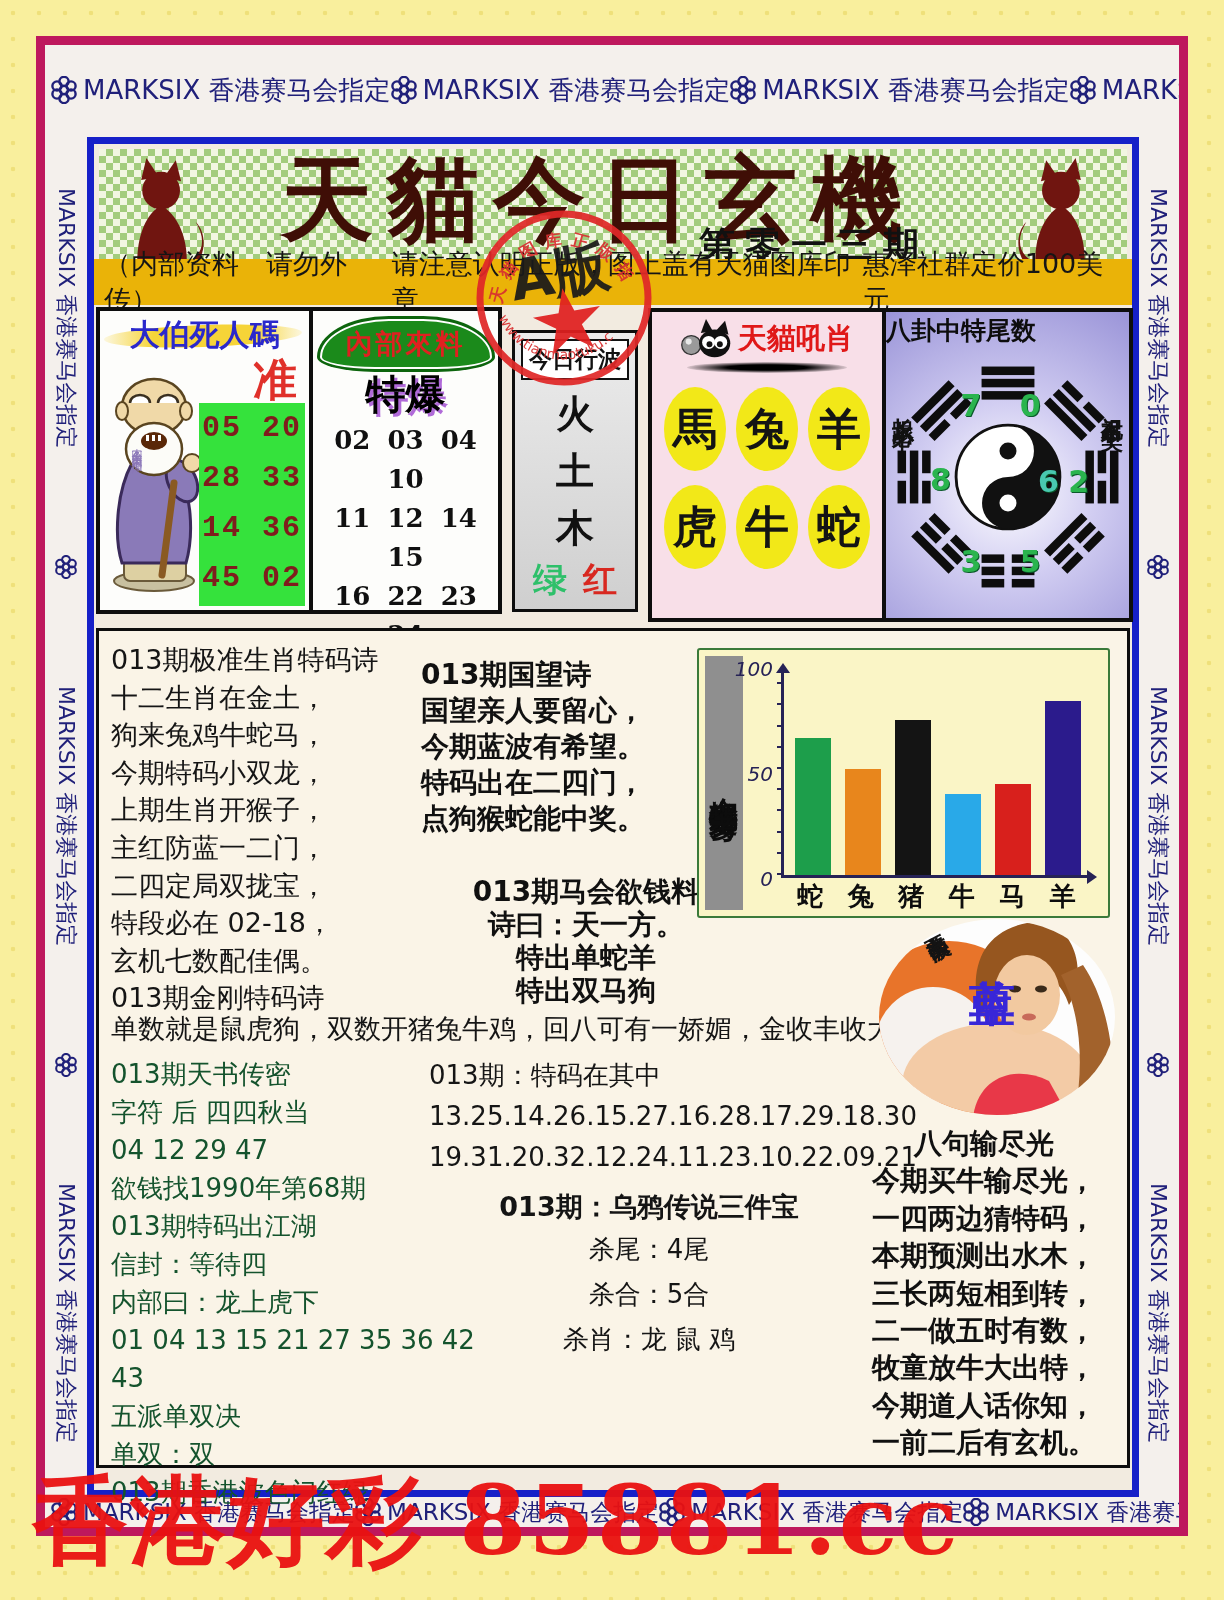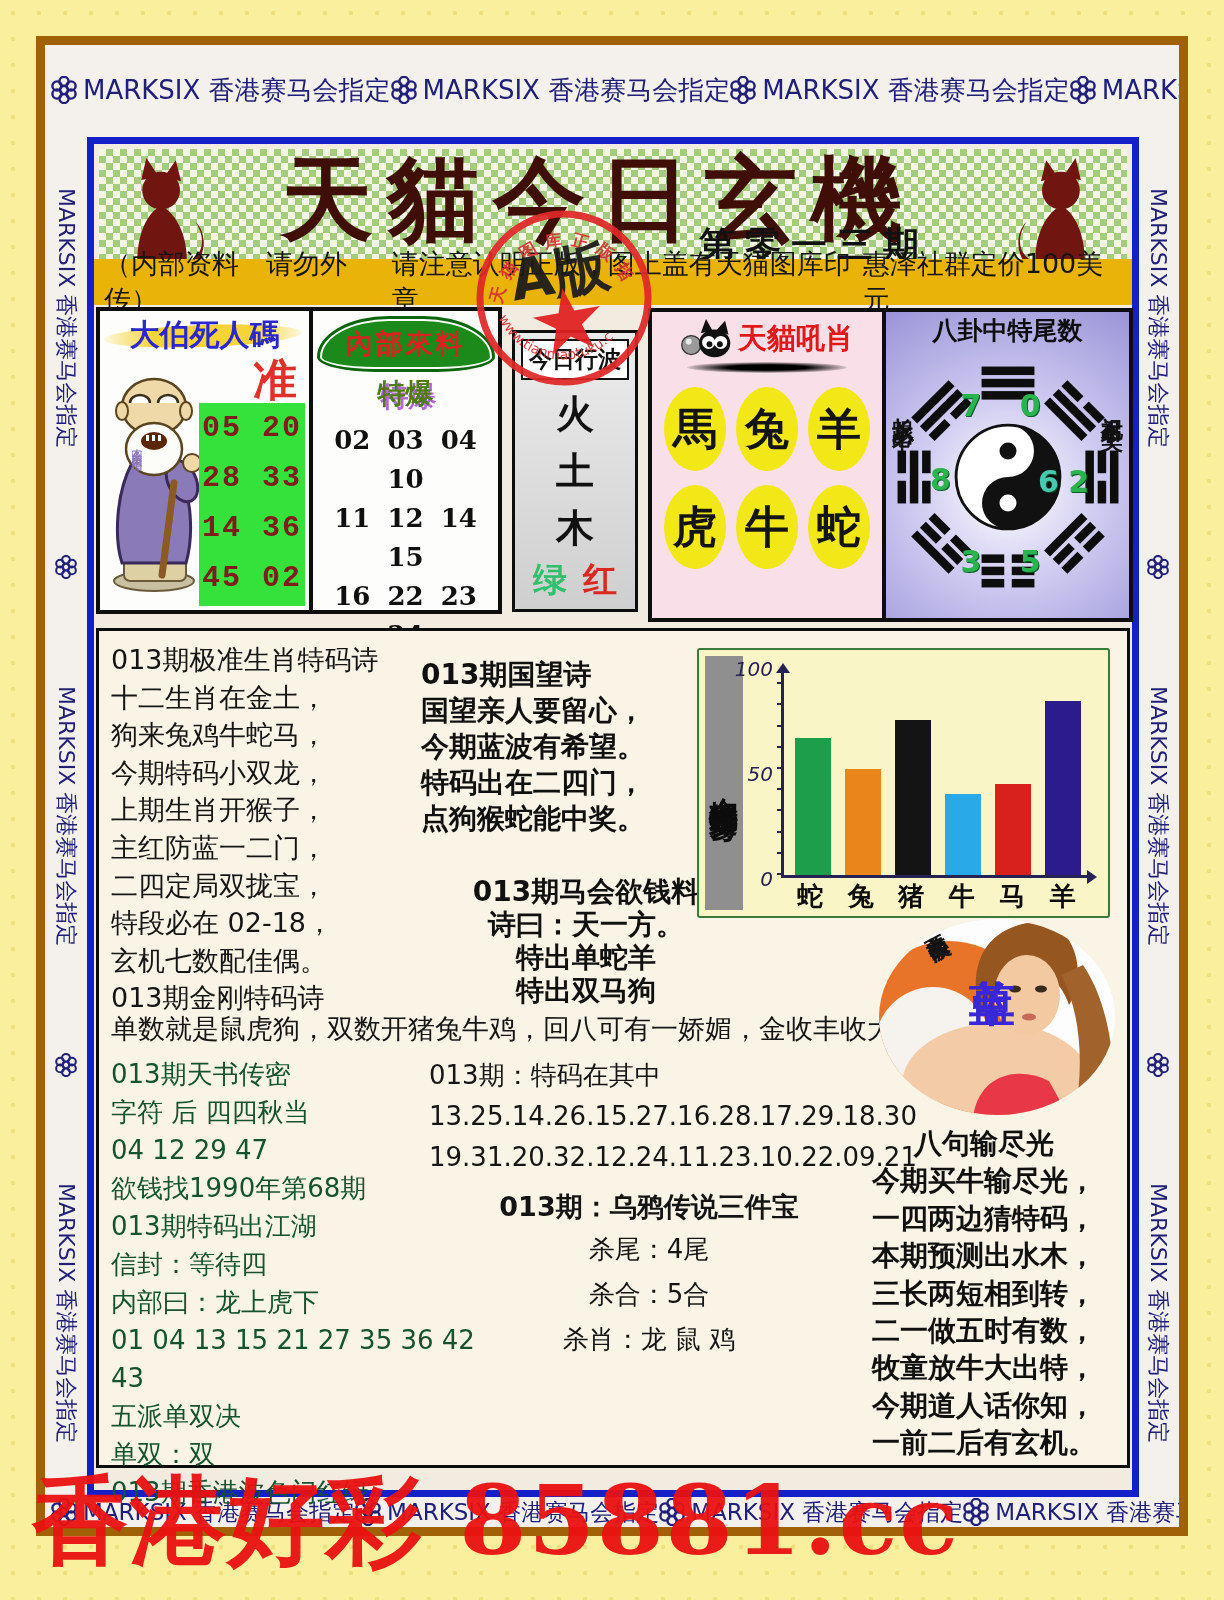--- a/index.html
+++ b/index.html
@@ -6,21 +6,21 @@
   html,body{width:1224px;height:1600px;overflow:hidden;}
   body{
     position:relative;
     font-family:"DejaVu Sans",sans-serif;
     background-color:#f9ef9d;
     background-image:radial-gradient(#efe07a 2px,transparent 2.6px);
     background-size:26px 26px;
   }
   
   .outer-frame{position:absolute;left:36px;top:36px;width:1152px;height:1500px;
-    border:9px solid #a16207;background:#f4f0ec;}
+    border:9px solid #be185d;background:#f4f0ec;}
   .banner-row{position:absolute;left:0;right:0;display:flex;align-items:center;
     justify-content:space-between;padding:0 6px;color:#20207a;font-size:26px;white-space:nowrap;overflow:hidden;}
   .banner-top{top:0;height:90px;}
   .banner-bottom{bottom:0;height:30px;font-size:23px;}
   .bseg{display:flex;align-items:center;gap:6px;}
   .flower{width:26px;height:28px;flex:none;}
   .side-strip{position:absolute;top:90px;bottom:30px;width:42px;display:flex;flex-direction:column;
     align-items:center;justify-content:space-around;color:#20207a;font-size:22px;overflow:hidden;}
   .side-left{left:0;}
   .side-right{right:0;}
@@ -67,21 +67,21 @@
   .dead-watermark{position:absolute;left:28px;top:128px;writing-mode:vertical-rl;font-size:11px;
     color:#8a76b8;letter-spacing:2px;}
   .green-box{position:absolute;right:4px;top:92px;width:106px;height:203px;background:#35e23c;}
   .green-box .ln{font-size:30px;font-weight:bold;color:#7f1d1d;line-height:50px;text-align:center;
     letter-spacing:2px;font-family:Liberation Mono, monospace;}
   .dead-right{position:relative;flex:1;}
   .ribbon{margin:8px auto 2px;width:172px;height:50px;background:#1b8a1b;
     border:2px solid #fff;box-shadow:0 0 0 3px #0d650d;border-radius:50% 50% 40% 40%/95% 95% 30% 30%;
     display:flex;align-items:center;justify-content:center;font-size:27px;font-weight:bold;
     color:#e02020;letter-spacing:3px;font-family:"DejaVu Serif",serif;}
-  .tebao{text-align:center;font-size:28px;font-weight:bold;color:#4d7c0f;
+  .tebao{text-align:center;font-size:40px;font-weight:bold;color:#000000;
     text-shadow:3px 3px 0 #b06ad8;font-family:"DejaVu Serif",serif;line-height:46px;}
   .tebao-rows{margin-top:4px;}
   .tebao-rows .ln{font-size:26px;font-weight:bold;color:#101010;line-height:39px;text-align:center;
     word-spacing:8px;font-family:"DejaVu Serif",serif;}
   
   .panel-wave{left:418px;top:186px;width:126px;height:282px;border-width:3px;
     background:linear-gradient(180deg,#ececec,#cfcfcf);}
   .wave-head{margin:6px;border:2px solid #111;background:#fff;text-align:center;
     font-size:23px;font-weight:bold;color:#111;padding:3px 0;}
   .wave-els .ln{font-size:38px;color:#111;text-align:center;line-height:57px;font-weight:bold;}
@@ -94,21 +94,21 @@
   .zodiac-head{display:flex;align-items:center;justify-content:center;gap:6px;padding-top:6px;}
   .zodiac-title{font-size:29px;font-weight:bold;color:#e01818;font-family:"DejaVu Serif",serif;}
   .zshadow{margin:2px auto 0;width:160px;height:11px;border-radius:50%;
     background:radial-gradient(ellipse at center,#000 35%,rgba(0,0,0,0) 75%);}
   .oval-row{display:flex;justify-content:center;gap:10px;margin-top:14px;}
   .oval{width:62px;height:84px;border-radius:50%;background:#f2e818;display:flex;align-items:center;
     justify-content:center;font-size:44px;font-weight:bold;color:#141414;
     font-family:"DejaVu Serif",serif;}
   .bagua-half{position:relative;flex:1;border-left:4px solid #0d0d0d;
     background:radial-gradient(circle at 50% 58%,#ffffff 0%,#d2cef2 40%,#9a94d8 100%);}
-  .bagua-title{position:absolute;left:0;right:0;top:2px;text-align:center;font-size:25px;
+  .bagua-title{position:absolute;left:0;right:0;top:2px;font-size:25px;
     font-weight:bold;color:#0d0d0d;}
   .bagua-side{position:absolute;top:88px;writing-mode:vertical-rl;font-size:22px;font-weight:bold;
     color:#111;letter-spacing:4px;}
   .bagua-left{left:2px;}
   .bagua-right{right:2px;}
   .bagua-art{position:absolute;left:50%;top:54%;transform:translate(-50%,-50%);}
   .bnum{position:absolute;font-size:30px;font-weight:bold;color:#2ab44e;
     text-shadow:1px 1px 0 #0a5a2a;z-index:4;}
   .bnum-top{left:50%;transform:translateX(-50%);top:76px;letter-spacing:14px;}
   .bnum-left{left:44px;top:150px;}

